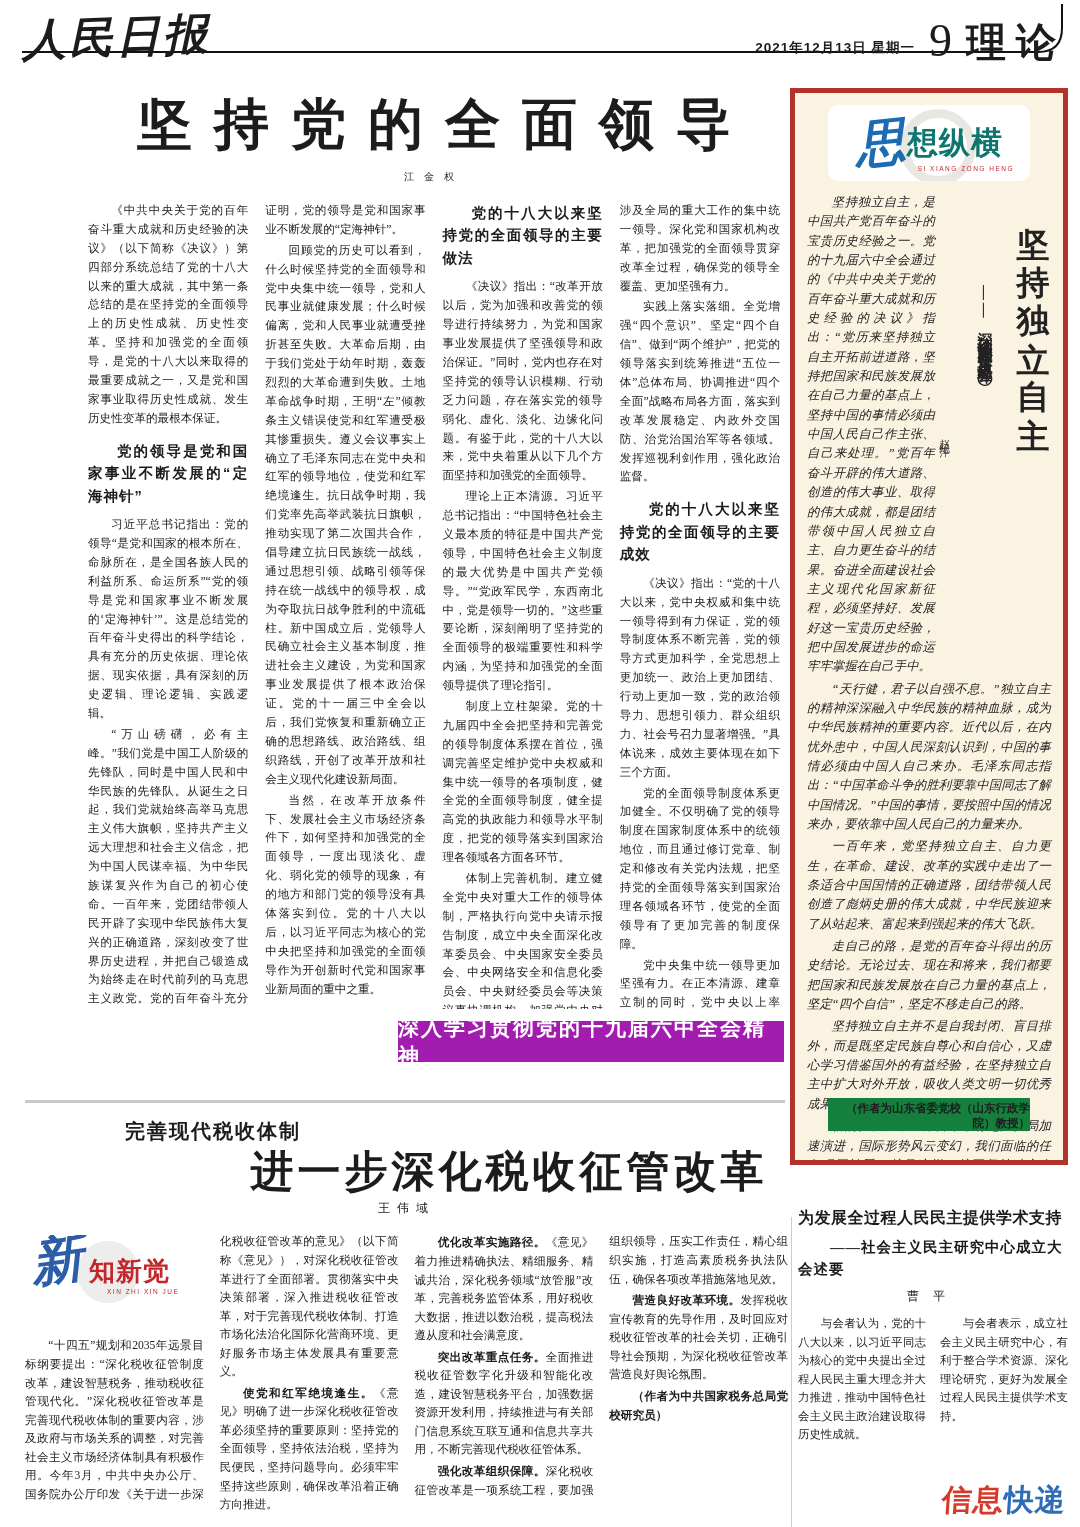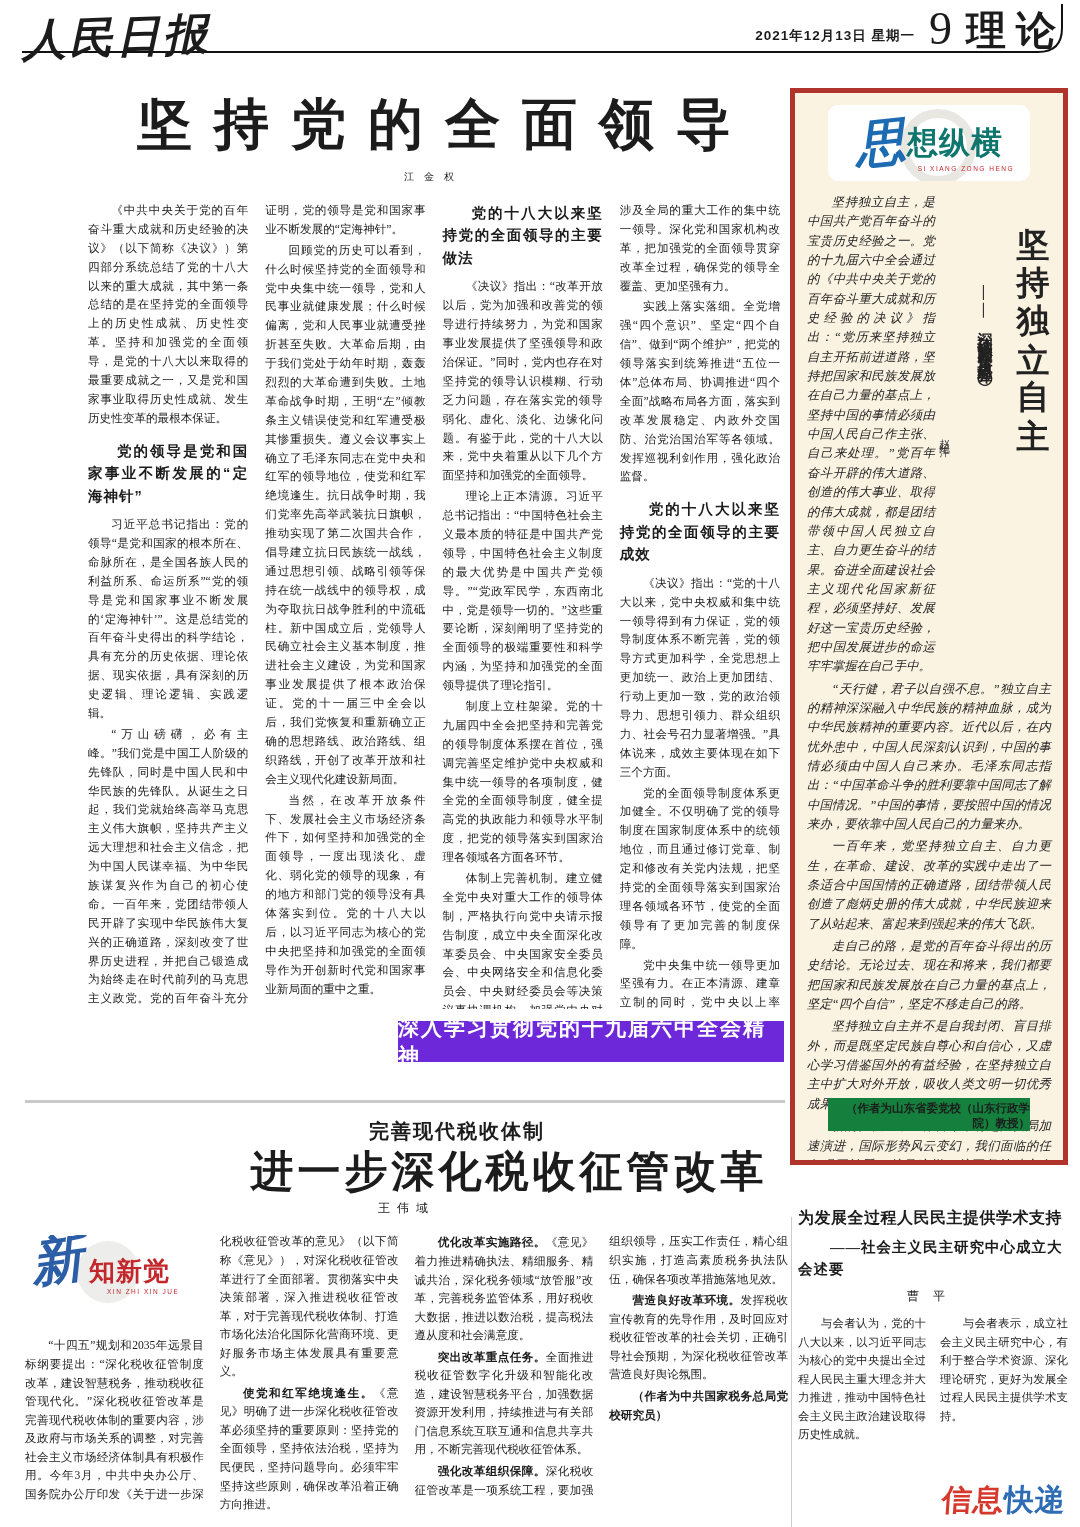--- a/index.html
+++ b/index.html
@@ -3,42 +3,42 @@
 <meta charset="utf-8">
 <style>
   html,body{margin:0;padding:0;background:#e9e9e9;}
   .page{position:relative;width:1080px;height:1527px;margin:0 auto;background:#fff;overflow:hidden;
         font-family:"Liberation Serif","DejaVu Serif",serif;color:#1c1c1c;}
 
   
   .masthead{position:absolute;left:22px;top:8px;font-size:44px;font-weight:bold;font-style:italic;
             letter-spacing:3px;transform:rotate(-2deg);}
   .hdr-line{position:absolute;left:0;top:0;width:1080px;height:80px;pointer-events:none;}
-  .hdr-right{position:absolute;right:14px;top:6px;display:flex;align-items:flex-end;gap:14px;}
+  .hdr-right{position:absolute;right:14px;top:18px;display:flex;align-items:flex-end;gap:14px;}
   .hdr-date{font-family:"Liberation Sans","DejaVu Sans",sans-serif;font-size:13.5px;font-weight:bold;
             letter-spacing:1px;padding-bottom:7px;}
   .hdr-num{font-size:46px;line-height:1;}
   .hdr-sec{font-size:40px;font-weight:600;letter-spacing:10px;line-height:1.05;}
 
   
   .main-title{position:absolute;left:88px;top:94px;width:692px;margin:0;text-align:center;
               font-family:"Liberation Sans","DejaVu Sans",sans-serif;font-weight:900;
               font-size:55px;letter-spacing:22px;padding-left:22px;box-sizing:border-box;line-height:1.1;}
   .main-byline{position:absolute;left:88px;top:170px;width:692px;text-align:center;
                font-size:10px;letter-spacing:10px;}
   .main-body{position:absolute;left:88px;top:202px;width:692px;height:838px;
              column-count:4;column-gap:17px;column-fill:auto;overflow:hidden;
              font-size:11.6px;line-height:1.63;text-align:justify;}
   .para{margin:0 0 2px;text-indent:2em;}
   .subhead{font-family:"Liberation Sans","DejaVu Sans",sans-serif;font-weight:bold;font-size:14.5px;
            line-height:1.55;margin:11px 0 9px;text-indent:2em;letter-spacing:1px;}
   .para b{font-family:"Liberation Sans","DejaVu Sans",sans-serif;font-weight:bold;}
 
   
-  .banner{position:absolute;left:398px;top:1021px;width:386px;height:41px;background:#6d28d9;
+  .banner{position:absolute;left:398px;top:1021px;width:386px;height:41px;background:#a21caf;
           color:#fff;display:flex;align-items:center;justify-content:center;
           font-family:Liberation Mono, monospace;font-weight:900;
           font-size:21px;letter-spacing:2px;box-shadow:0 0 0 12px #fff;}
 
   .rule-h{position:absolute;left:25px;top:1100px;width:760px;height:3px;background:#c9c9c9;}
   .rule-v{position:absolute;left:791px;top:1217px;width:1px;height:310px;background:#cccccc;}
 
   
   .sx-box{position:absolute;left:790px;top:88px;width:278px;height:1077px;box-sizing:border-box;
           background:#fbf3e2;border:5px solid #b0342c;padding:10px 12px;overflow:hidden;}
@@ -60,21 +60,21 @@
   .sx-sub{position:absolute;right:58px;top:92px;writing-mode:vertical-rl;font-size:15px;font-weight:bold;
           letter-spacing:0.18em;font-style:normal;line-height:1.1;}
   .sx-vbyline{position:absolute;right:99px;top:238px;writing-mode:vertical-rl;font-size:10.5px;
           letter-spacing:0.35em;font-style:normal;color:#333;}
   .sx-credit{position:absolute;right:16px;bottom:12px;left:16px;margin:17px;text-align:right;
           font-family:"Liberation Sans","DejaVu Sans",sans-serif;font-weight:bold;font-size:11.5px;
           background:#15803d;padding-top:3px;}
 
   
   .tax{position:absolute;left:25px;top:1118px;width:763px;height:409px;overflow:hidden;}
-  .tax-kicker{width:420px;margin:0 0 2px 100px;text-align:right;
+  .tax-kicker{width:420px;margin:0 0 2px 100px;text-align:left;
           font-family:Liberation Sans, sans-serif;font-weight:bold;font-size:20px;letter-spacing:2px;}
   .tax-title{width:558px;margin:0 0 4px 205px;text-align:center;font-weight:bold;font-size:43px;
           letter-spacing:4px;line-height:1.15;}
   .tax-byline{width:100%;text-align:center;font-size:12px;letter-spacing:7px;margin-bottom:16px;}
   .tax-body{height:284px;column-count:4;column-gap:16px;column-fill:auto;overflow:hidden;
           font-size:11.6px;line-height:1.6;text-align:justify;}
   .xz-logo{position:relative;height:94px;margin:2px 4px 8px;break-inside:avoid;overflow:hidden;}
   .xz-logo::before{content:"";position:absolute;left:48px;top:6px;width:62px;height:62px;border-radius:50%;
           background:#ededeb;}
   .xz-xin{position:absolute;left:2px;top:0px;font-size:52px;font-weight:bold;font-style:italic;

